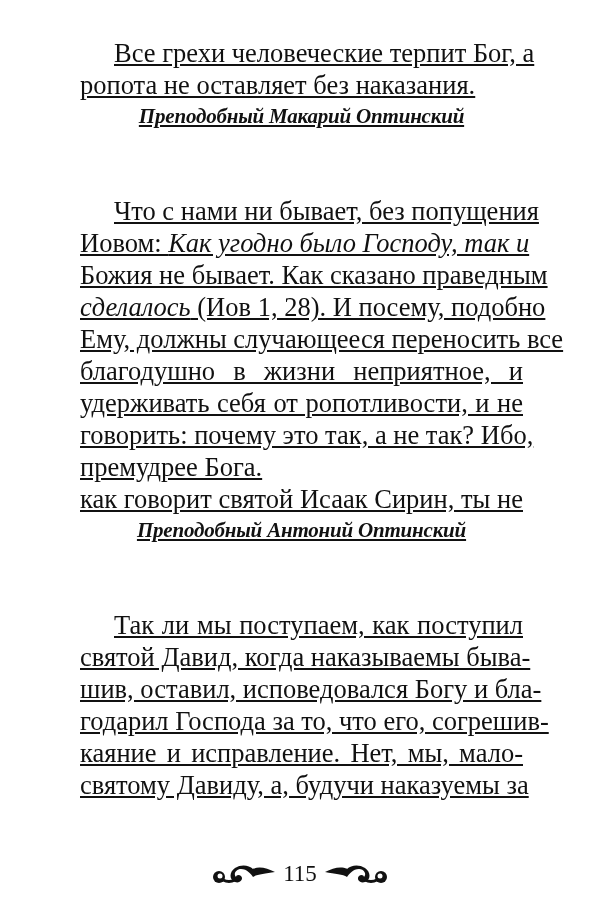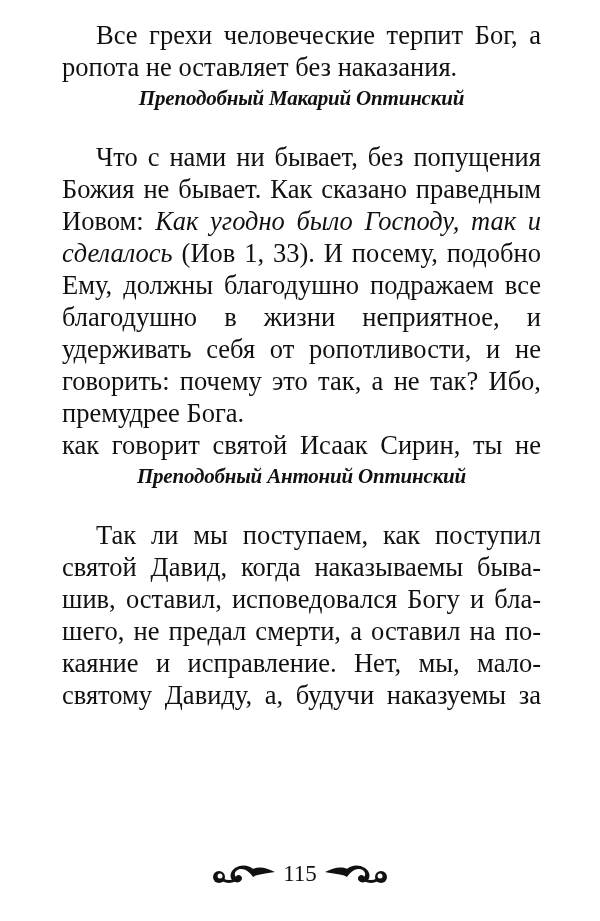--- a/index.html
+++ b/index.html
@@ -3,21 +3,21 @@
 <meta charset="utf-8">
 <style>
   html, body { margin: 0; padding: 0; background: #ffffff; }
   body { width: 600px; height: 921px; position: relative; overflow: hidden; }
   .page {
     position: absolute; left: 62px; top: 19px; width: 479px;
     font-family: "Liberation Serif", "DejaVu Serif", serif;
     color: #111111;
     font-size: 26.5px;
   }
-  .para { margin: 0; }
+  .para { margin: 18px; text-decoration: underline; }
   .line {
     display: block; height: 32px; line-height: 32px;
     text-align: justify; text-align-last: justify;
     white-space: nowrap; overflow: visible;
   }
   .line.last { text-align-last: left; }
   .line.indent { padding-left: 34px; }
   .line .it { font-style: italic; }
   .author {
     display: block; text-align: center; font-style: italic; font-weight: bold;
@@ -39,39 +39,39 @@
   <div class="para">
     <span class="line indent">Все грехи человеческие терпит Бог, а</span>
     <span class="line last">ропота не оставляет без наказания.</span>
     <span class="author">Преподобный Макарий Оптинский</span>
   </div>
 
   <div class="gap"></div>
 
   <div class="para">
     <span class="line indent">Что с нами ни бывает, без попущения</span>
+    <span class="line"><span>Иовом: </span><span class="it">Как угодно было Господу, так и</span></span>
     <span class="line">Божия не бывает. Как сказано праведным</span>
-    <span class="line"><span>Иовом: </span><span class="it">Как угодно было Господу, так и</span></span>
-    <span class="line"><span class="it">сделалось</span><span> (Иов 1, 33). И посему, подобно</span></span>
-    <span class="line">Ему, должны благодушно подражаем все</span>
+    <span class="line"><span class="it">сделалось</span><span> (Иов 1, 28). И посему, подобно</span></span>
+    <span class="line">Ему, должны случающееся переносить все</span>
     <span class="line">благодушно в жизни неприятное, и</span>
     <span class="line">удерживать себя от ропотливости, и не</span>
     <span class="line">говорить: почему это так, а не так? Ибо,</span>
     <span class="line last">премудрее Бога.</span>
     <span class="line">как говорит святой Исаак Сирин, ты не</span>
     <span class="author">Преподобный Антоний Оптинский</span>
   </div>
 
   <div class="gap"></div>
 
   <div class="para">
     <span class="line indent">Так ли мы поступаем, как поступил</span>
     <span class="line">святой Давид, когда наказываемы быва-</span>
     <span class="line">шив, оставил, исповедовался Богу и бла-</span>
-    <span class="line">шего, не предал смерти, а оставил на по-</span>
+    <span class="line">годарил Господа за то, что его, согрешив-</span>
     <span class="line">каяние и исправление. Нет, мы, мало-</span>
     <span class="line">святому Давиду, а, будучи наказуемы за</span>
   </div>
 </div>
 
 <div class="footer">
   <svg class="orn" viewBox="0 0 68 28">
     <path d="M66 12 C58 8 50 6 44 9 C40 5 32 4 26 8 C20 12 20 20 26 22 C31 24 35 19 32 16 C30 14 27 15 27 17 C24 14 27 9 32 9 C38 9 42 14 44 17 C48 14 56 14 66 12 Z" fill="#111"></path>
     <path d="M44 9 C46 12 52 12 56 10" stroke="#111" stroke-width="2" fill="none"></path>
     <circle cx="10" cy="17" r="6" fill="#111"></circle>

